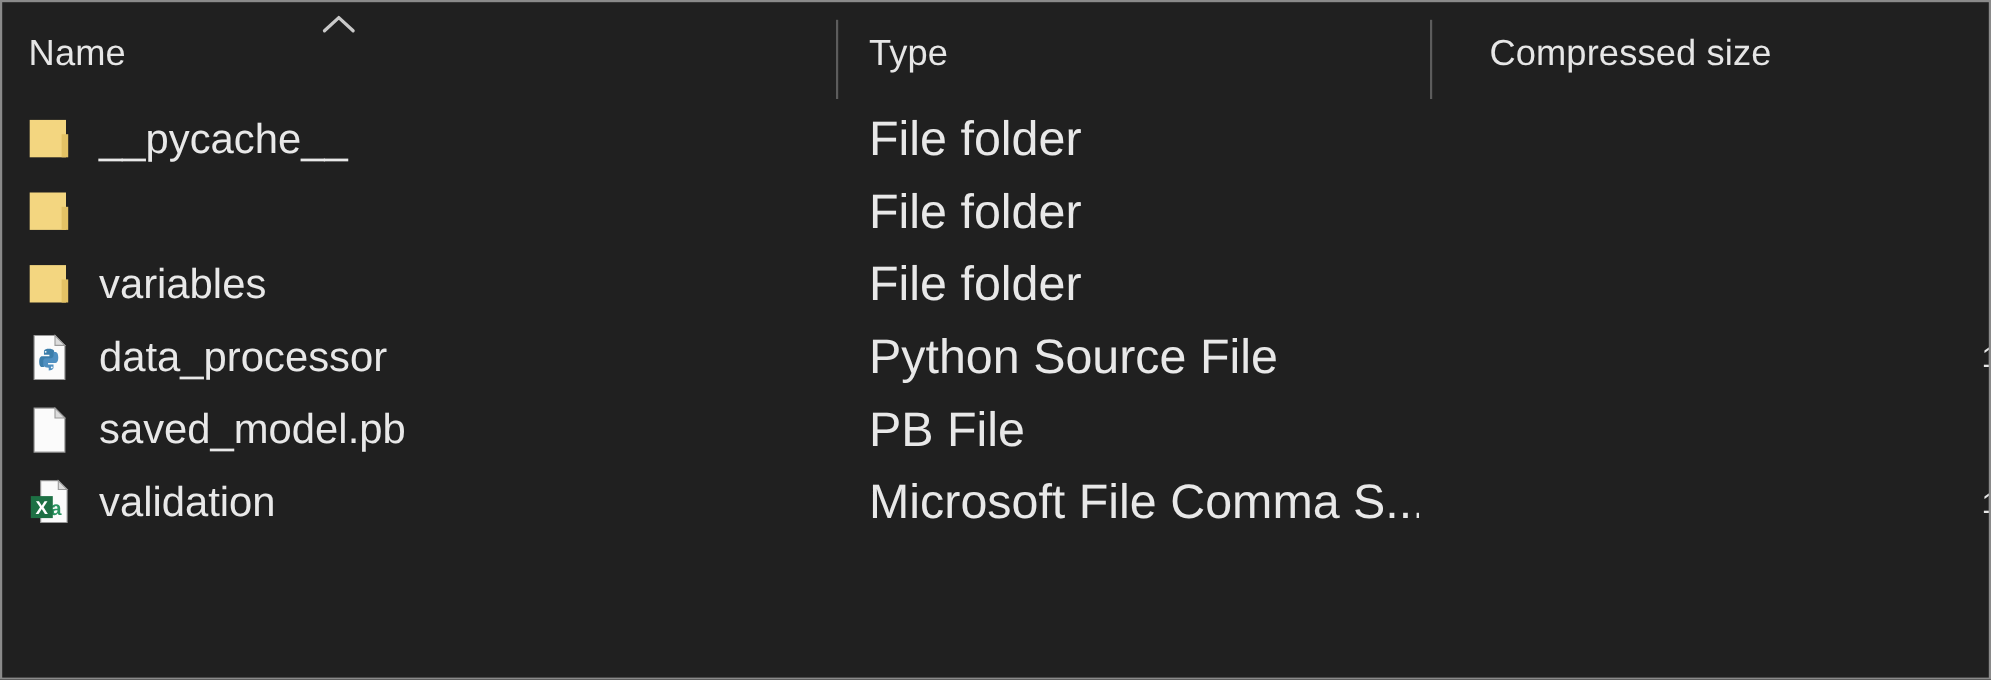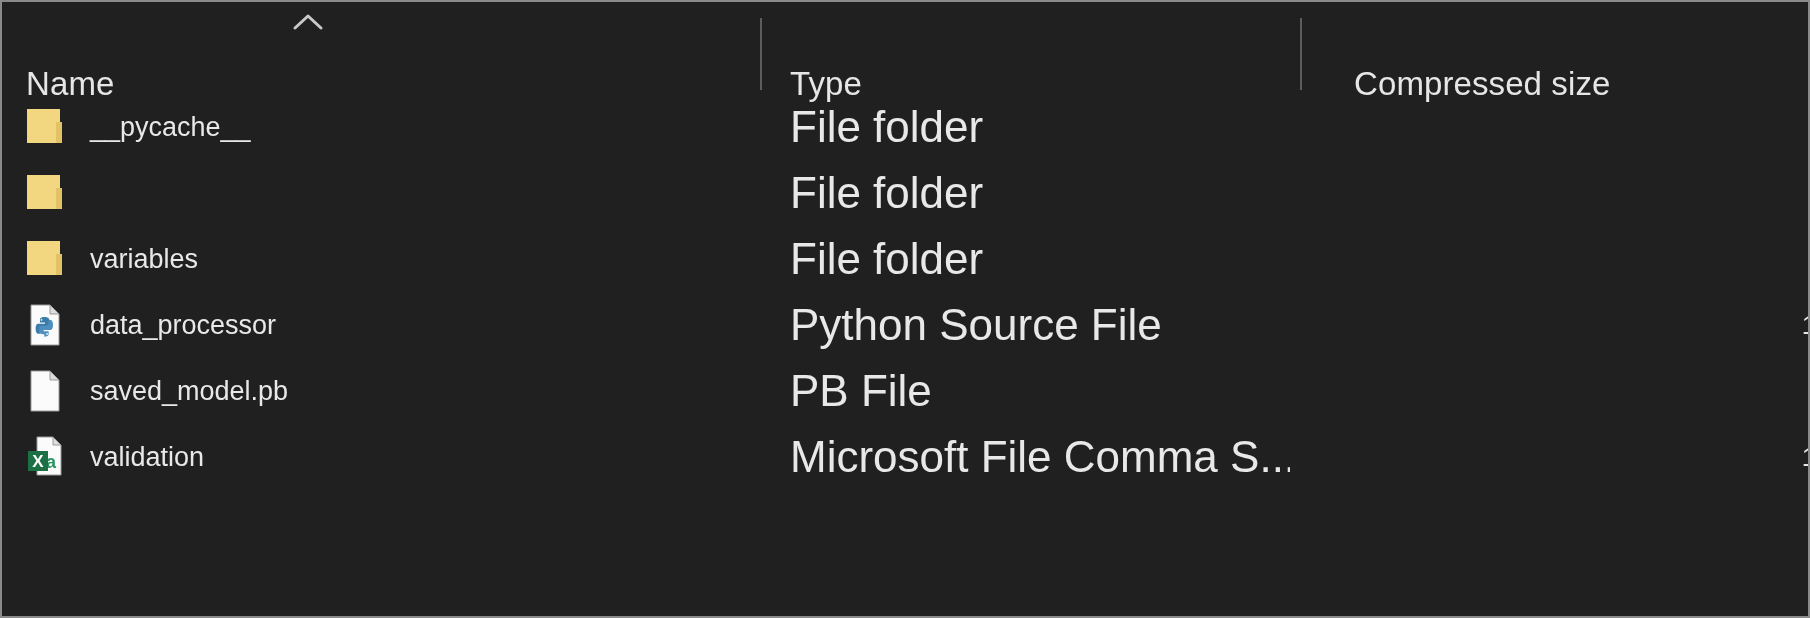--- a/index.html
+++ b/index.html
@@ -27,21 +27,20 @@
   }
   .col-head {
     position: absolute;
     top: 0;
     height: 92px;
     color: #e6e6e6;
     font-size: 33px;
     line-height: 92px;
     white-space: nowrap;
     letter-spacing: .1px;
-    margin-top: 36px;
   }
   .col-head.name  { left: 24px;   }
   .col-head.type  { left: 788px;  }
   .col-head.size  { left: 1352px; }
 
   .col-divider {
     position: absolute;
     top: 16px;
     width: 2px;
     height: 72px;
@@ -77,21 +76,21 @@
     height: 44px;
   }
   .cell-icon svg { display: block; }
 
   .cell-name {
     position: absolute;
     left: 88px;
     top: 0;
     height: 66px;
     line-height: 66px;
-    font-size: 27px;
+    font-size: 38px;
     color: #e8e8e8;
     white-space: nowrap;
   }
   .cell-type {
     position: absolute;
     left: 788px;
     top: 0;
     width: 500px;
     height: 66px;
     line-height: 66px;

